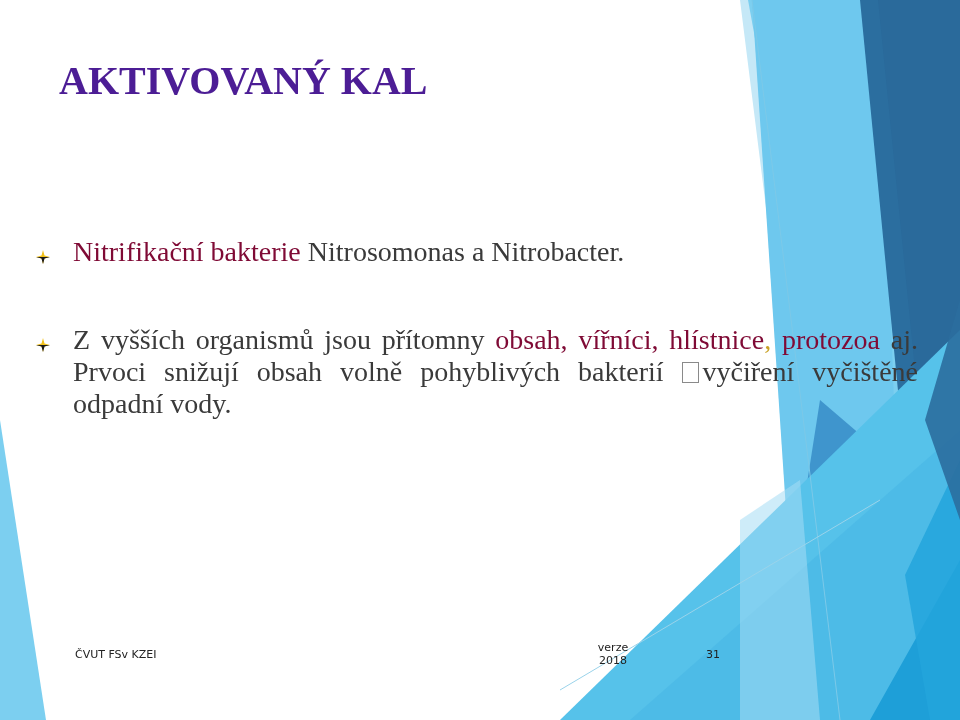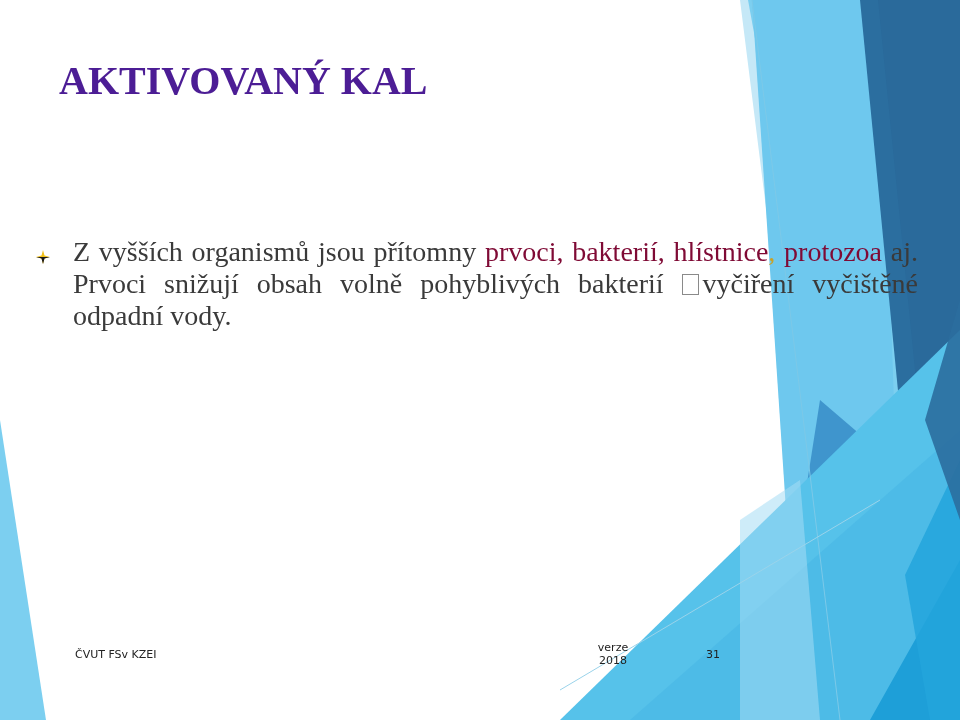--- a/index.html
+++ b/index.html
@@ -116,28 +116,35 @@
     <polygon points="925,420 960,300 960,520" fill="#2b6e9f" opacity="0.9"></polygon>
 
     <line x1="752" y1="0" x2="840" y2="720" stroke="#7cc9e8" stroke-width="1"></line>
     <line x1="560" y1="690" x2="880" y2="500" stroke="#9ad3ea" stroke-width="1"></line>
   </svg>
 
   <h1 class="title">AKTIVOVANÝ KAL</h1>
 
   <div class="content">
 
+    <div class="bullet b1">
+      <svg class="bullet-icon" viewBox="0 0 14 14">
+        <polygon points="7,0 8.5,5.5 14,7 8.5,8.5 7,14 5.5,8.5 0,7 5.5,5.5" fill="#f3c21b"></polygon>
+        <polygon points="0,7 14,7 8.5,8.5 7,14 5.5,8.5" fill="#1a1a1a"></polygon>
+      </svg>
+      <span class="accent">Nitrifikační bakterie</span><span> Nitrosomonas a Nitrobacter.</span>
+    </div>
 
 
     <div class="bullet b3">
       <svg class="bullet-icon" viewBox="0 0 14 14">
         <polygon points="7,0 8.5,5.5 14,7 8.5,8.5 7,14 5.5,8.5 0,7 5.5,5.5" fill="#f3c21b"></polygon>
         <polygon points="0,7 14,7 8.5,8.5 7,14 5.5,8.5" fill="#1a1a1a"></polygon>
       </svg>
-      <span>Z vyšších organismů jsou přítomny </span><span class="accent">prvoci, bakterií, hlístnice</span><span class="gold">,</span>
+      <span>Z vyšších organismů jsou přítomny </span><span class="accent">obsah, vířníci, hlístnice</span><span class="gold">,</span>
       <span class="accent">protozoa</span><span> aj. Prvoci snižují obsah volně pohyblivých bakterií </span><span class="box-glyph"></span><span>vyčiření vyčištěné odpadní vody.</span>
     </div>
 
   </div>
 
   <div class="footer left">ČVUT FSv KZEI</div>
   <div class="footer version">
     <div>verze</div>
     <div>2018</div>
   </div>

